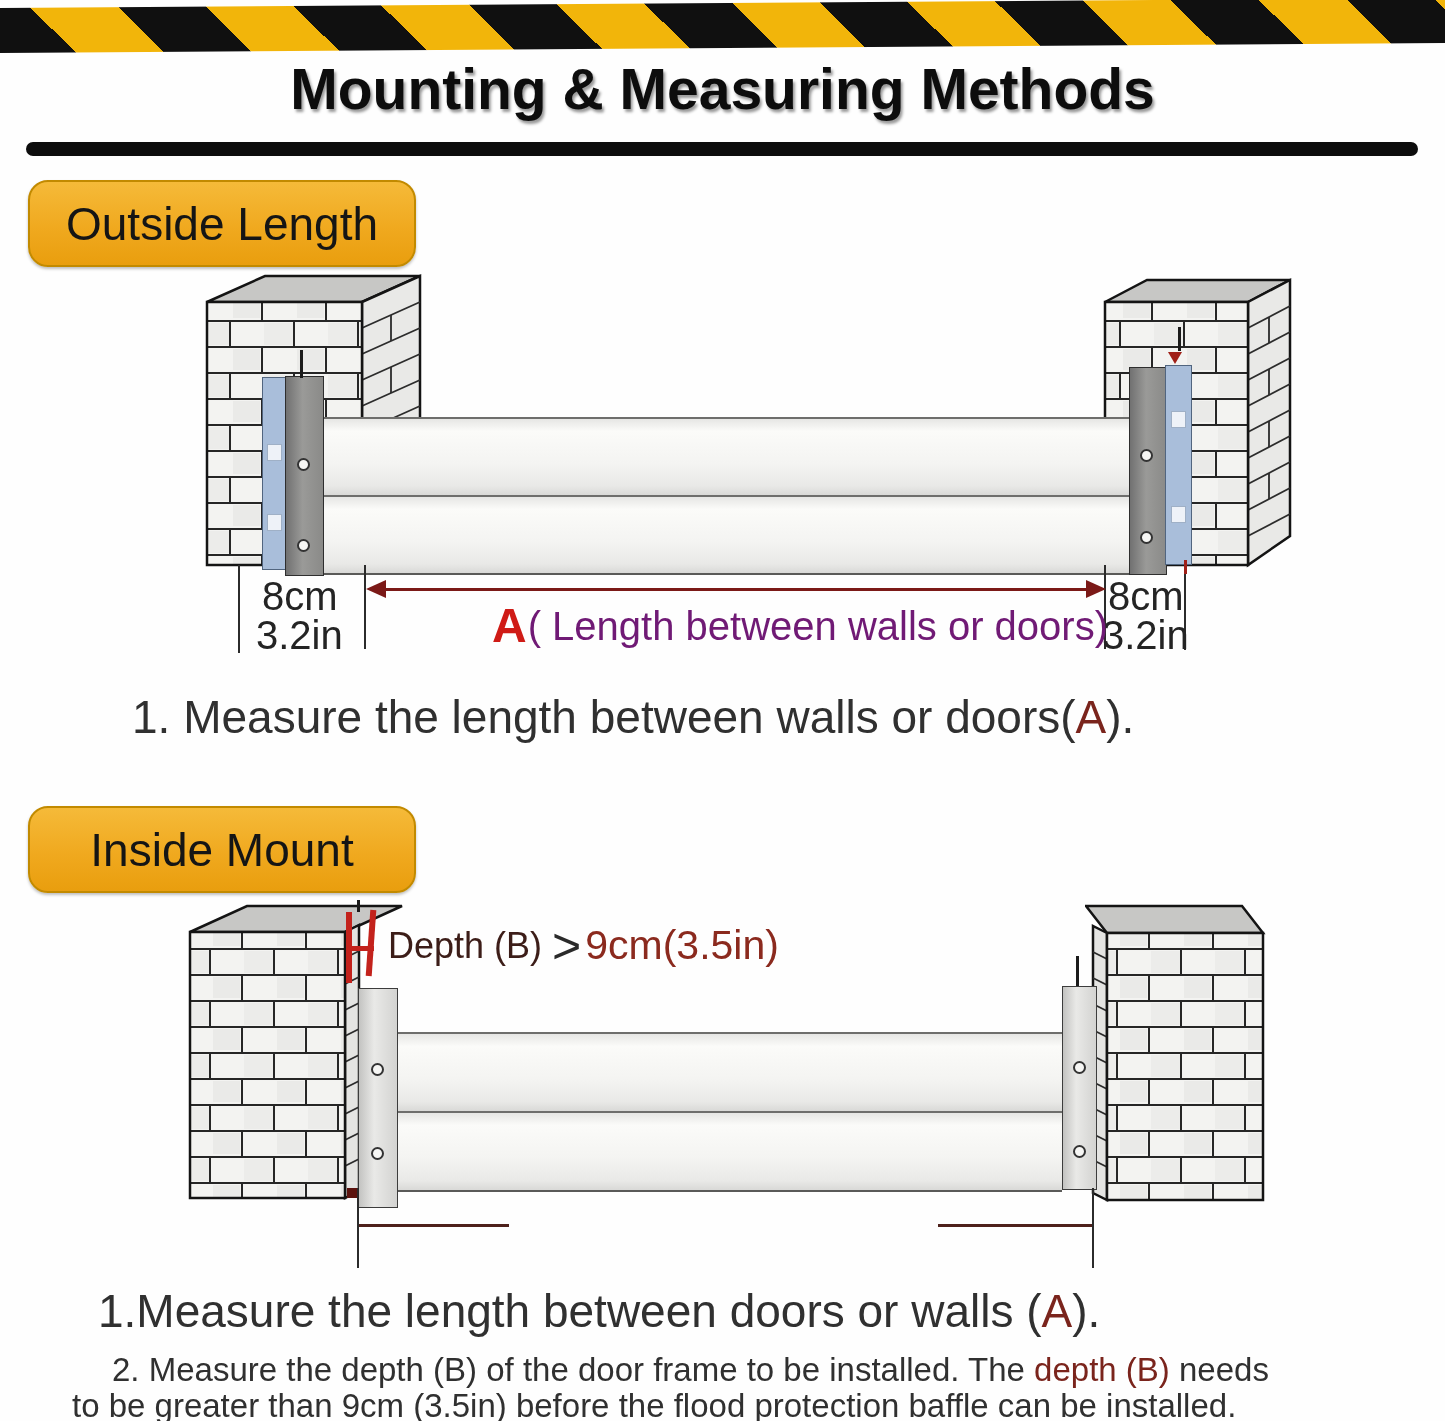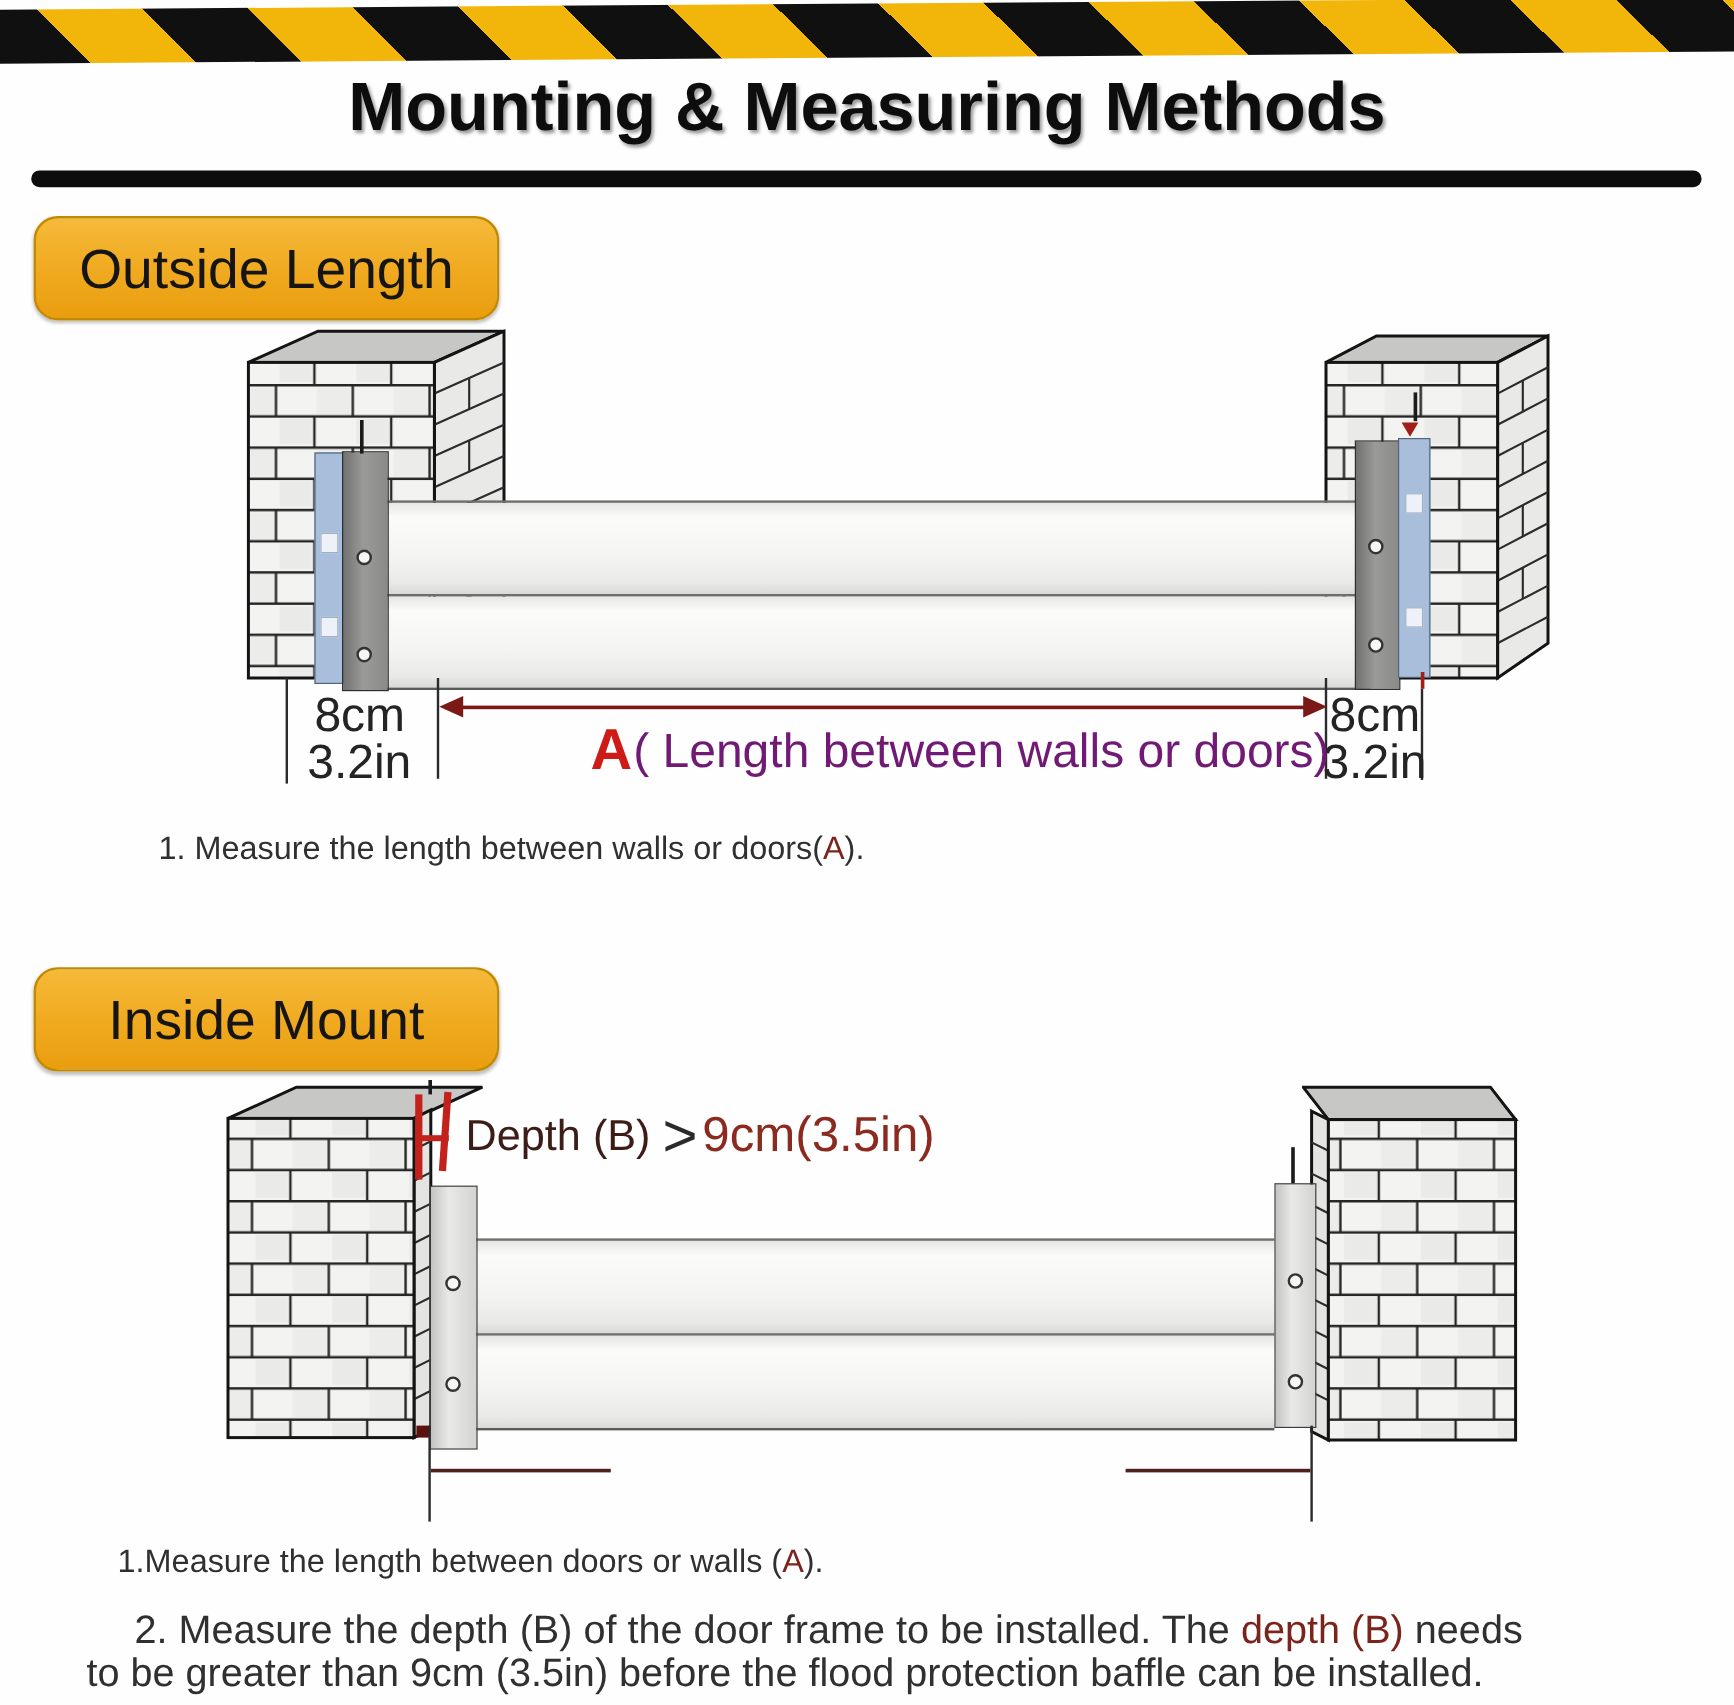--- a/index.html
+++ b/index.html
@@ -43,22 +43,22 @@
   .redcap{position:absolute;width:3px;background:#a02018;z-index:4;}
   .redtri{position:absolute;width:0;height:0;border-left:7px solid transparent;border-right:7px solid transparent;
           border-top:12px solid #a02018;z-index:4;}
   .redwedge{position:absolute;width:11px;height:10px;background:#5c130e;z-index:3;}
   
   .lbl{position:absolute;white-space:nowrap;color:#2c2c2c;z-index:5;line-height:1.12;}
   .dim-t{font-size:40px;color:#242424;}
   .span-label{display:flex;align-items:flex-start;}
   .em-red{color:#cf1b16;font-weight:bold;font-size:48px;line-height:44px;margin-right:1px;}
   .span-rest{font-size:40px;color:#701a75;text-align:center;}
-  .step{font-size:27px;color:#303030;}
-  .step-sm{font-size:33px;color:#303030;}
+  .step{font-size:46px;color:#303030;}
+  .step-sm{font-size:33px;color:#303030;margin-top:12px;}
   .maroon{color:#7a241c;}
   .depth-row{display:flex;align-items:center;height:52px;}
   .depth-a{font-size:36px;color:#3c1d18;}
   .depth-gt{font-size:50px;color:#2a2a2a;margin:0 4px 0 10px;font-weight:400;}
   .depth-b{font-size:41px;color:#8b2a1e;}
   .len-label{font-size:40px;color:#333333;}
   .len-em{color:#8b2a1e;}
   svg.pillar{position:absolute;z-index:1;}
 </style>
 </head>

